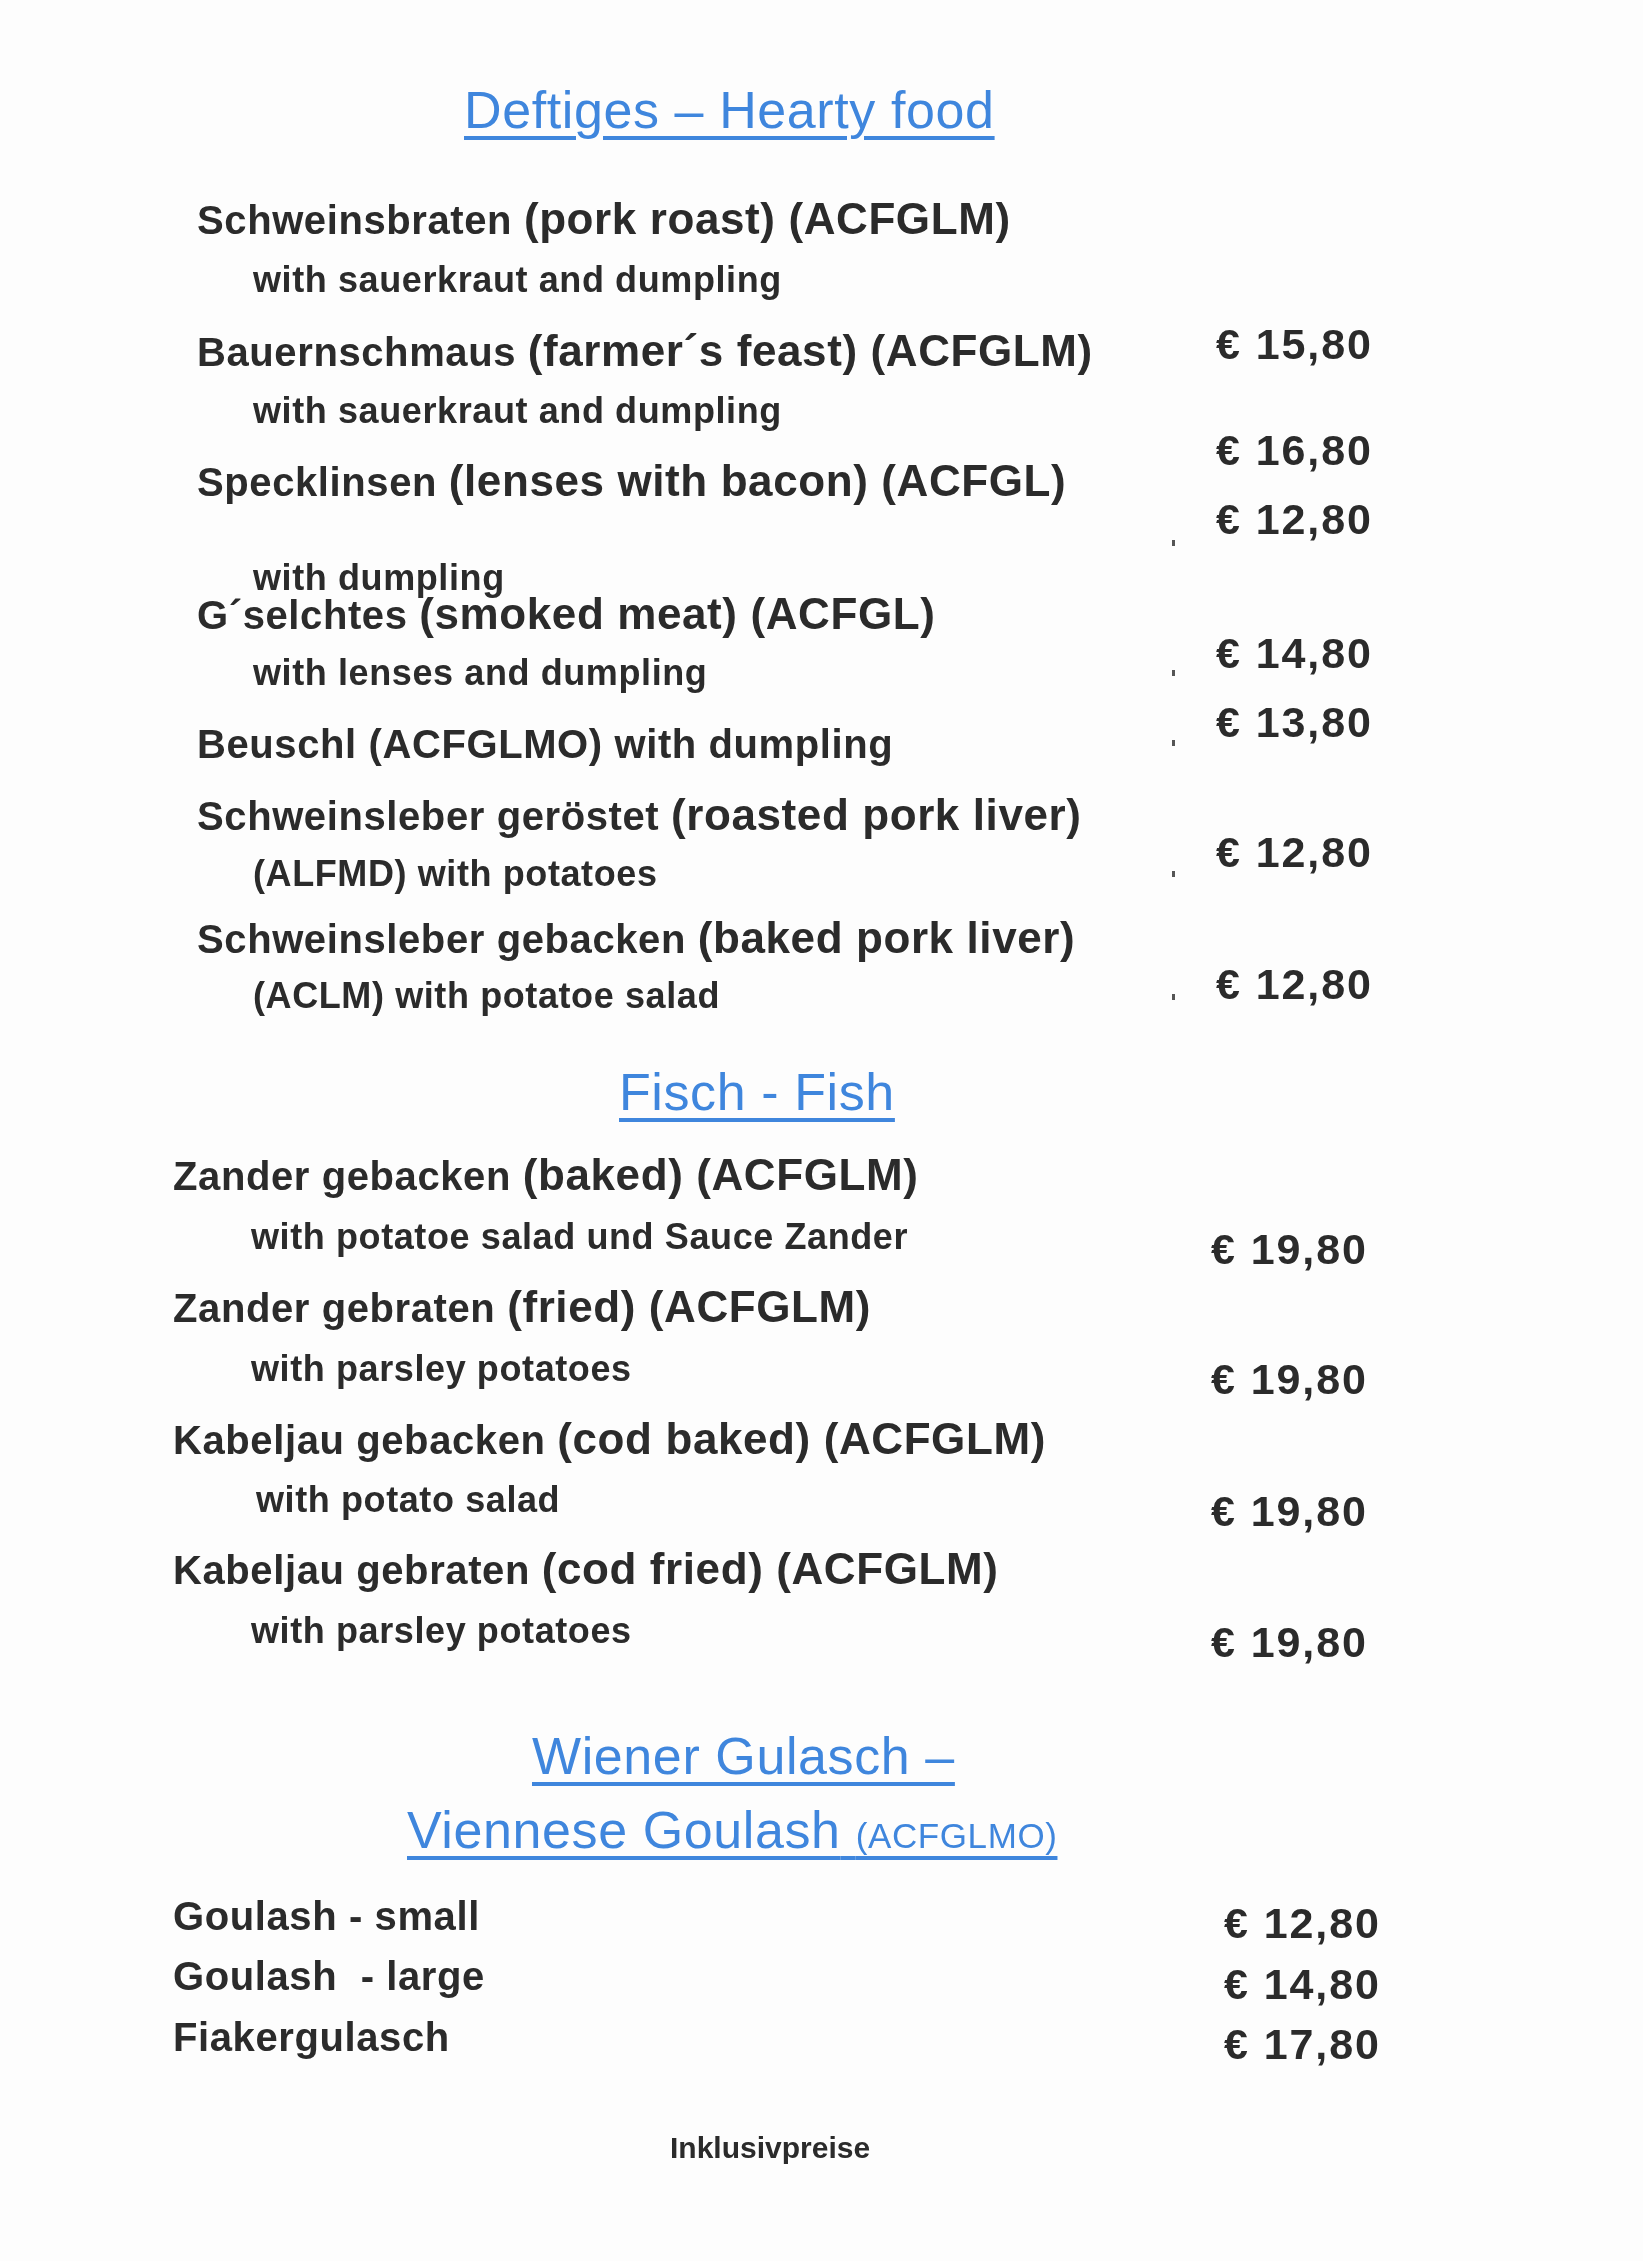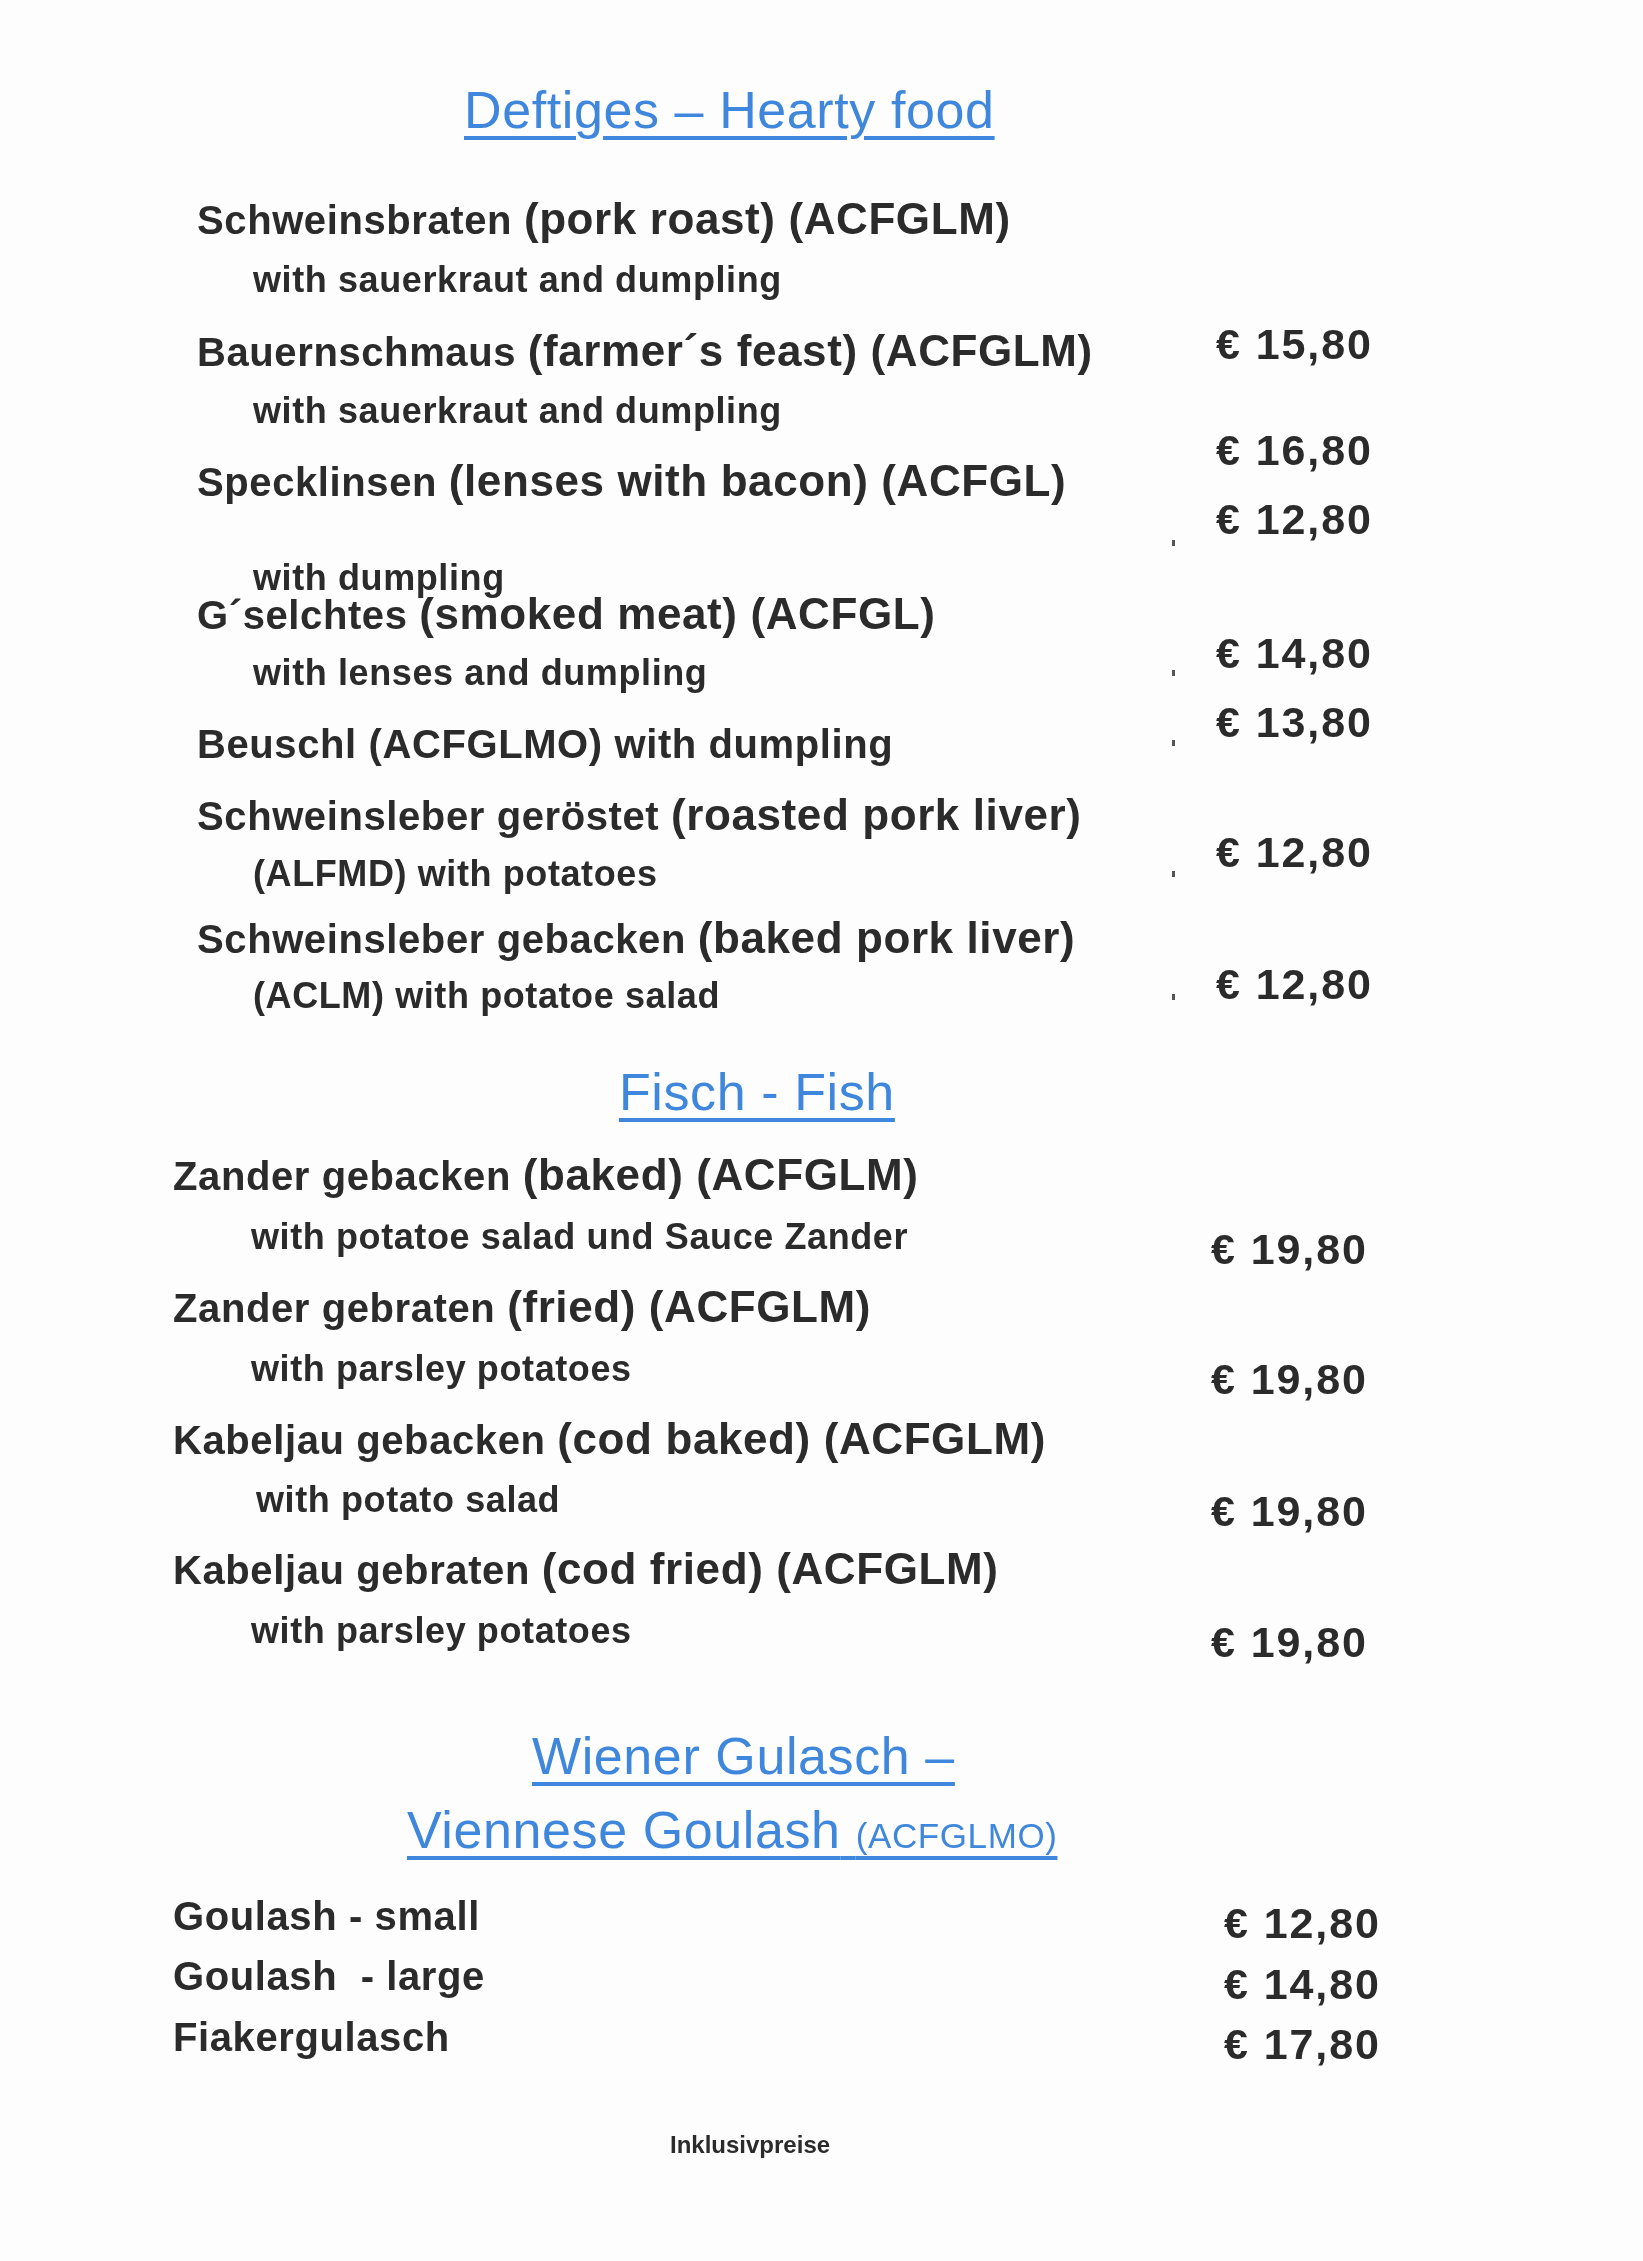--- a/index.html
+++ b/index.html
@@ -13,21 +13,21 @@
   .heading {
     font-weight: normal; color: #3f86dd; font-size: 52px;
     text-decoration: underline; text-decoration-thickness: 3.9px; text-underline-offset: 7.7px;
     letter-spacing: 0.6px;
   }
   .heading .small { font-size: 35px; }
   .name { font-weight: bold; font-size: 40px; letter-spacing: 0.6px; }
   .name .paren { font-size: 44px; }
   .sub { font-weight: bold; font-size: 36px; letter-spacing: 0.6px; }
   .price { font-weight: bold; font-size: 43px; letter-spacing: 1.9px; }
-  .footer { font-weight: bold; font-size: 24px; }
+  .footer { font-weight: bold; font-size: 30px; }
   .speck { position: absolute; width: 2.6px; height: 6.4px; background: #555; }
 </style>
 </head>
 <body>
 
 <div class="abs heading" style="left:464px; top:84px;">Deftiges – Hearty food</div>
 
 <div class="abs name" style="left:197px; top:197px;">
   <span>Schweinsbraten</span>
   <span class="paren">(pork roast) (ACFGLM)</span>

